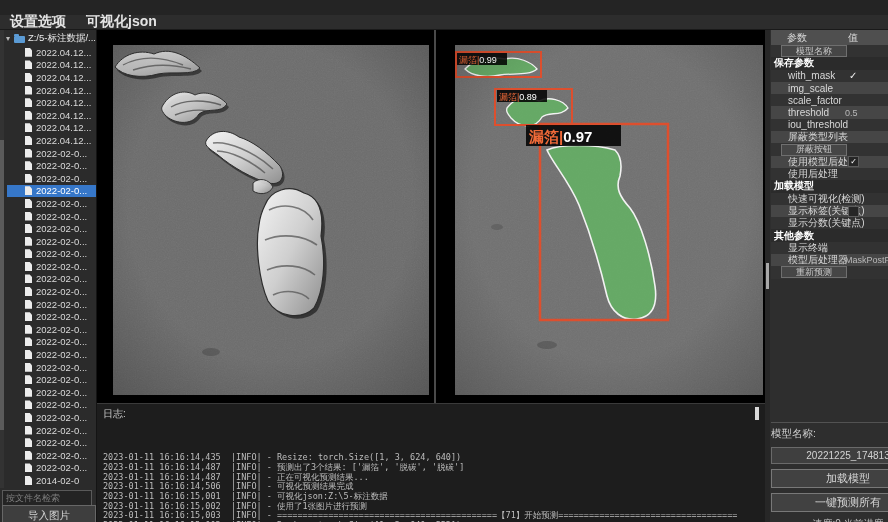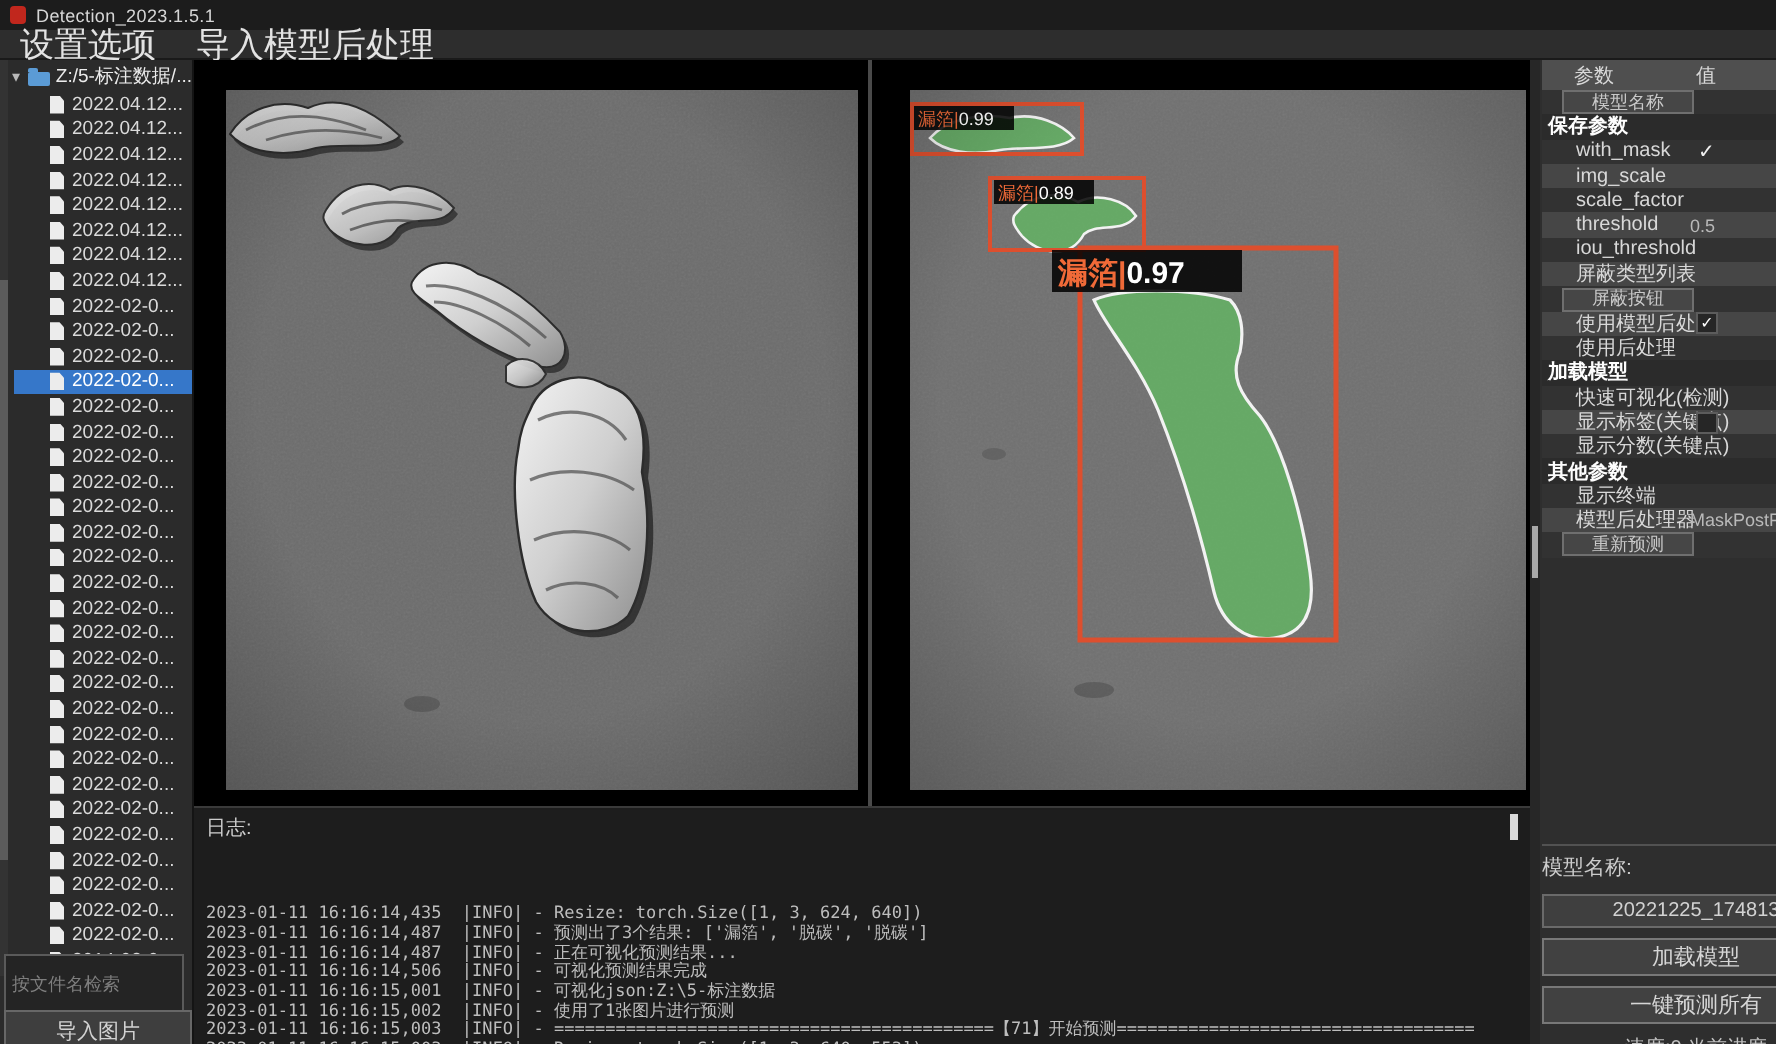--- a/index.html
+++ b/index.html
@@ -6,38 +6,38 @@
   .window{position:relative;width:888px;height:522px;overflow:hidden;background:#242424;
     font-family:"Liberation Sans",sans-serif;-webkit-font-smoothing:antialiased;}
   
   .titlebar{position:absolute;left:0;top:0;width:888px;height:15px;background:#1c1c1c;
     display:flex;align-items:center;gap:5px;padding-left:5px;box-sizing:border-box;}
   .app-icon{width:8px;height:9px;background:#c1271d;border-radius:2px;flex:0 0 auto;}
   .title-text{font-size:9px;color:#d6d6d6;letter-spacing:.2px;}
   
   .menubar{position:absolute;left:0;top:15px;width:888px;height:15px;background:#2d2d2d;
     border-bottom:1px solid #1a1a1a;display:flex;align-items:center;gap:20px;padding-left:10px;
-    box-sizing:border-box;font-size:17px;color:#e3e3e3;}
+    box-sizing:border-box;font-size:14px;color:#e3e3e3;font-weight:bold;}
   .menu-item{cursor:default;}
   
   .left-pane{position:absolute;left:0;top:30px;width:97px;height:492px;background:#2b2b2b;
     border-right:1px solid #141414;box-sizing:border-box;}
   .tree-scrollbar{position:absolute;left:0;top:0;width:4px;height:458px;background:#333;}
   .tree-scrollbar .thumb{position:absolute;left:0;top:110px;width:4px;height:290px;background:#5b5b5b;}
   .tree{position:absolute;left:5px;top:1px;right:0;height:456px;overflow:hidden;}
   .tree-root{height:15px;display:flex;align-items:center;gap:3px;color:#ececec;font-size:9.5px;white-space:nowrap;}
   .caret{color:#b8b8b8;font-size:8px;width:8px;text-align:center;}
   .folder-icon{position:relative;width:11px;height:7px;background:#5b9bd5;border-radius:1px;margin-top:2px;flex:0 0 auto;}
   .folder-icon::before{content:"";position:absolute;left:0;top:-2px;width:5px;height:2px;background:#5b9bd5;border-radius:1px 1px 0 0;}
   .tree-item{height:12.6px;display:flex;align-items:center;gap:4px;padding-left:20px;
     color:#dadada;font-size:9.5px;white-space:nowrap;text-align:right;}
   .tree-item.selected{background:#3677c9;color:#fff;margin-left:2px;padding-left:18px;}
   .file-icon{width:7px;height:9px;background:#ececec;flex:0 0 auto;
     clip-path:polygon(0 0,68% 0,100% 28%,100% 100%,0 100%);}
-  .search-input{position:absolute;left:2px;bottom:16px;width:90px;height:29px;background:#242424;
+  .search-input{position:absolute;left:2px;bottom:16px;width:90px;height:16px;background:#242424;
     border:1px solid #5a5a5a;color:#dcdcdc;font-size:9px;padding:0 3px;box-sizing:border-box;outline:none;
     font-family:"Liberation Sans",sans-serif;}
   .search-input::placeholder{color:#7e7e7e;}
   .import-btn{position:absolute;left:2px;top:475px;width:92px;height:20px;background:#3e3e3e;
     border:1px solid #676767;color:#d2d2d2;font-size:10.5px;display:flex;align-items:center;justify-content:center;}
   
   .center{position:absolute;left:97px;top:30px;width:668px;height:424px;background:#000;}
   .img-panel{position:absolute;top:15px;}
   .img-left{left:16px;width:316px;height:350px;}
   .img-right{left:358px;width:308px;height:350px;}
@@ -75,28 +75,24 @@
   .model-btn{margin-top:5px;height:17px;background:#414141;border:1px solid #787878;
     font-size:11px;color:#d6d6d6;display:flex;align-items:center;justify-content:center;}
   .speed-text{margin-top:5px;font-size:10px;color:#c2c2c2;text-align:center;white-space:nowrap;}
   svg text{font-family:"Liberation Sans",sans-serif;}
 </style>
 </head>
 <body>
 
 <div class="window">
 
-  <div class="titlebar">
-    <span class="app-icon"></span>
-    <span class="title-text">Detection_2023.1.5.1</span>
-  </div>
 
   <div class="menubar">
     <span class="menu-item">设置选项</span>
-    <span class="menu-item">导入模型后处理</span>
+    <span class="menu-item">可视化json</span>
   </div>
 
   <div class="left-pane">
     <div class="tree-scrollbar">
         <div class="thumb"></div>
       </div>
     <div class="tree">
       <div class="tree-root">
         <span class="caret">▾</span>
         <span class="folder-icon"></span>

